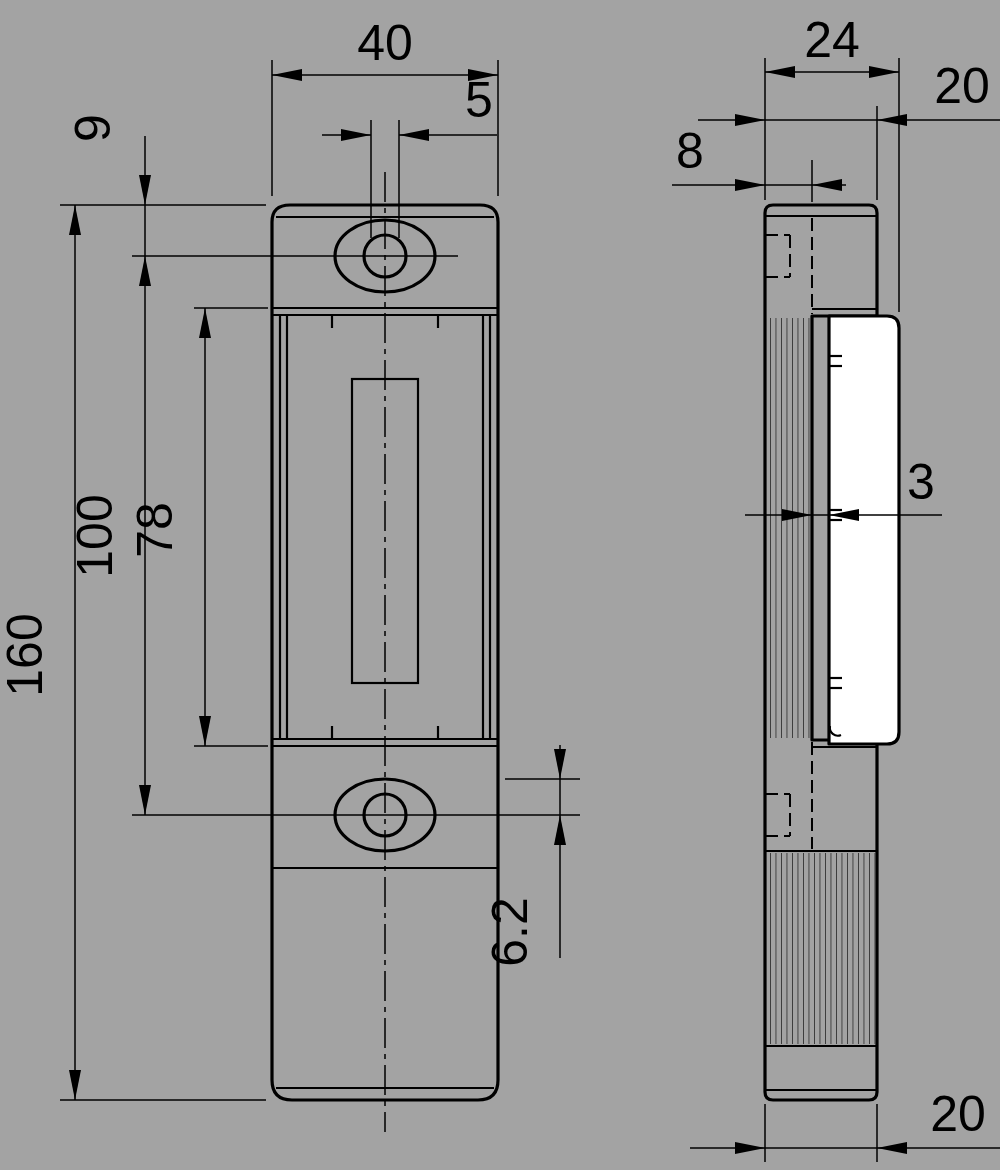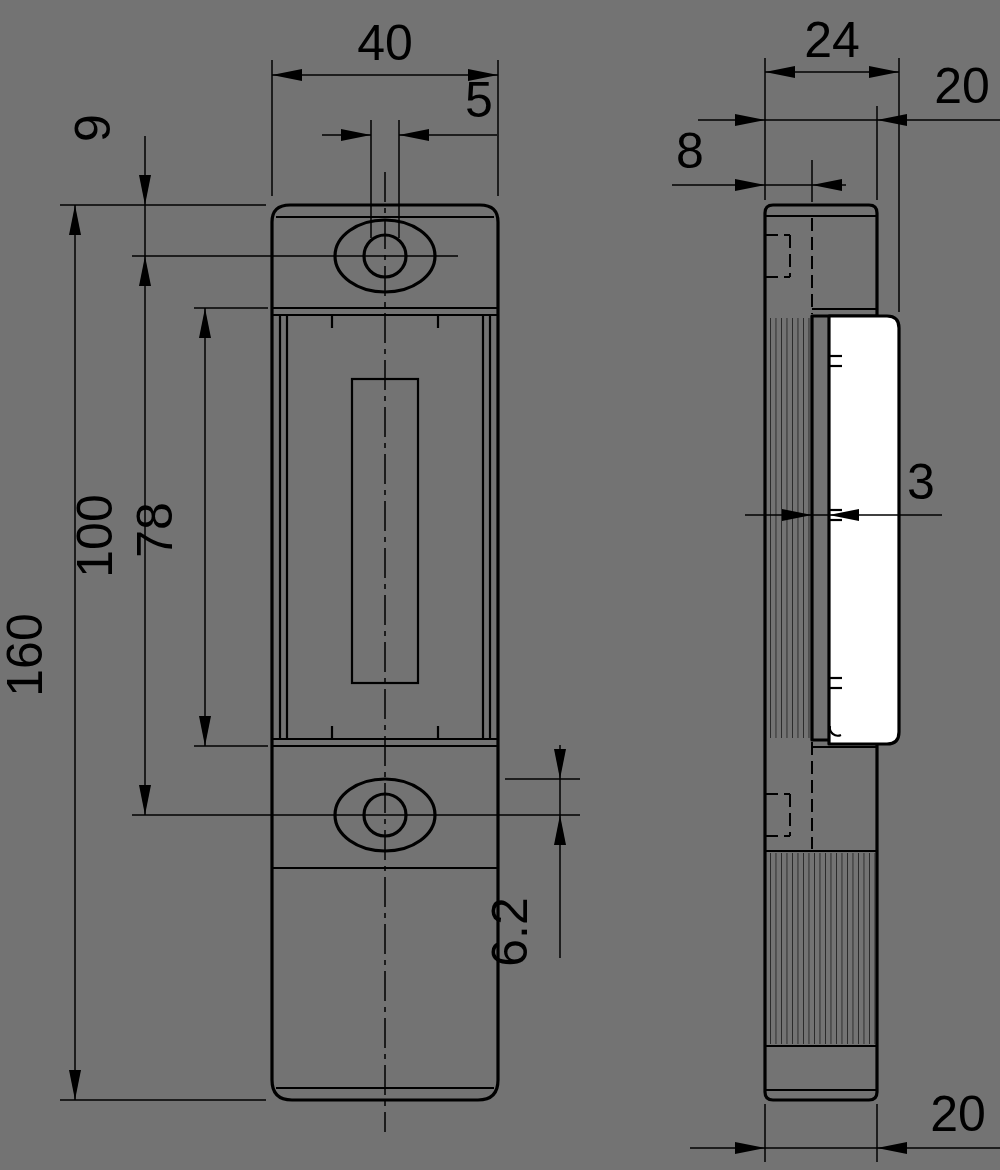--- a/index.html
+++ b/index.html
@@ -1,16 +1,16 @@
 <!DOCTYPE html>
 <html><head>
 <meta charset="utf-8">
 <style>
   html, body { margin: 0; padding: 0; background: #ffffff; }
-  .sheet { width: 1000px; height: 1170px; position: relative; background: #737373; }
+  .sheet { width: 1000px; height: 1170px; position: relative; background: #a3a3a3; }
   svg { display: block; }
   .outline  { stroke: #000; stroke-width: 3.2; fill: none; stroke-linejoin: round; }
   .medium   { stroke: #000; stroke-width: 2.2; fill: none; }
   .thin     { stroke: #000; stroke-width: 1.5; fill: none; }
   .hid      { stroke: #000; stroke-width: 2;   fill: none; stroke-dasharray: 13 6; }
   .cl       { stroke: #000; stroke-width: 1.5; fill: none; stroke-dasharray: 30 6 5 6; }
   .dimline  { stroke: #000; stroke-width: 1.5; fill: none; }
   .dim-text { font-family: "Liberation Sans", sans-serif; font-size: 50px; fill: #000;
               text-anchor: middle; }
   .arr      { fill: #000; stroke: none; }

